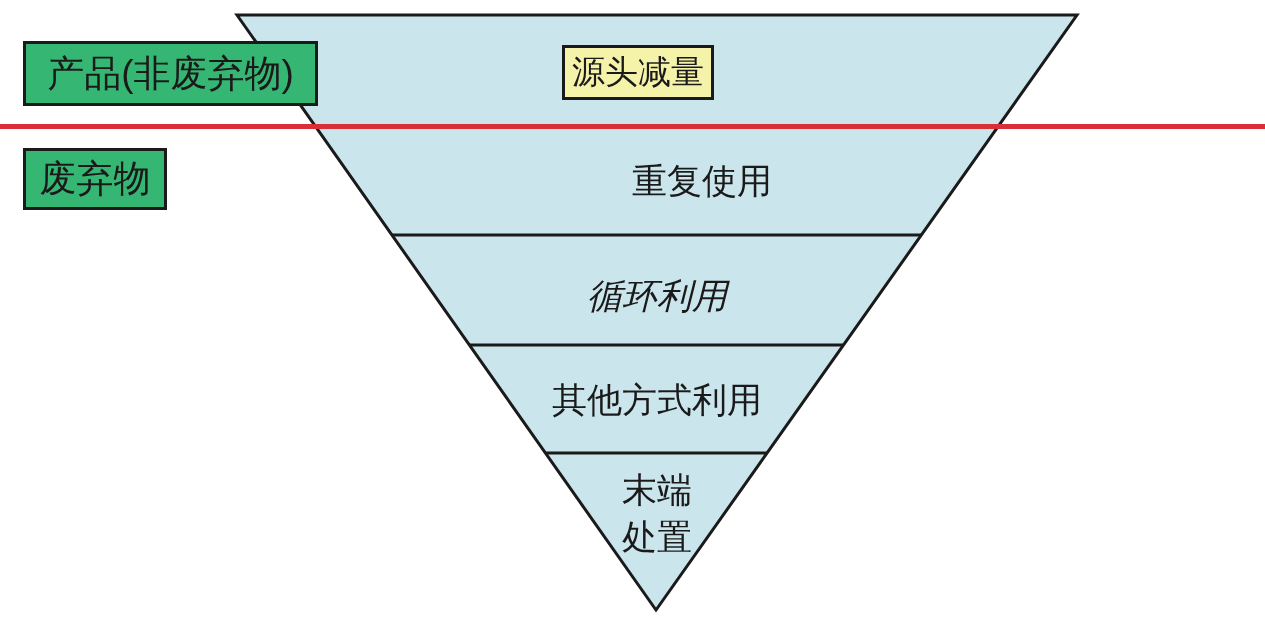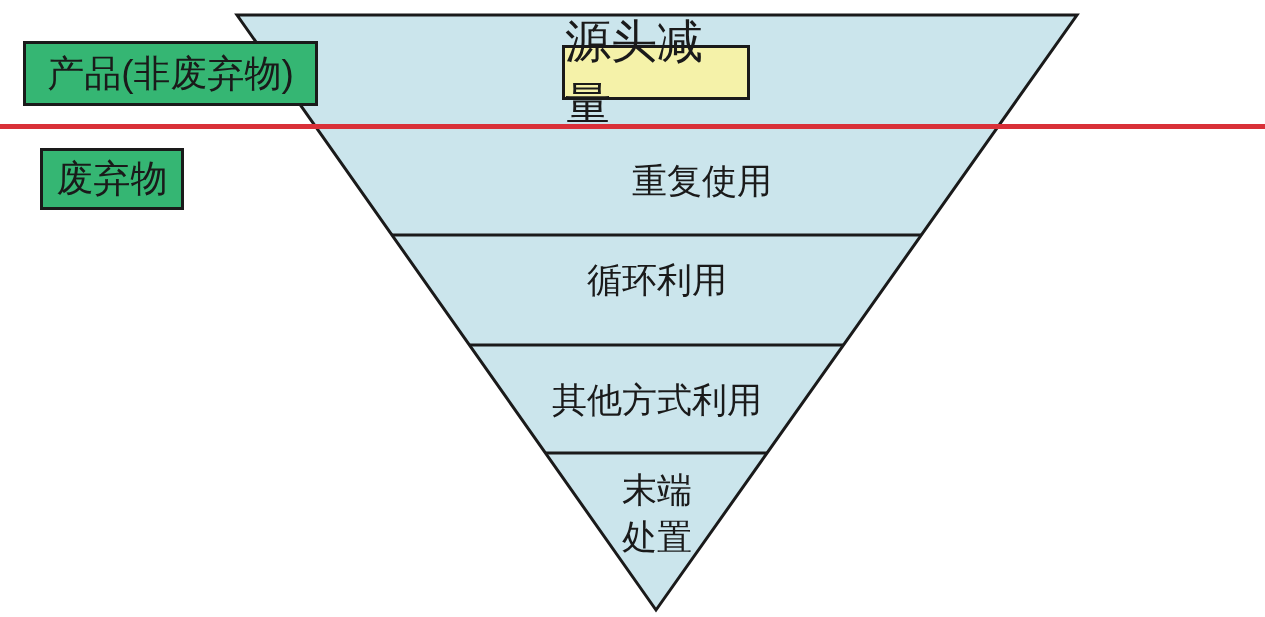--- a/index.html
+++ b/index.html
@@ -42,34 +42,34 @@
     position: absolute;
     display: flex;
     align-items: center;
     justify-content: center;
     border: 3px solid var(--outline);
     color: var(--outline);
   }
   .green { background: var(--green-box); }
   .yellow { background: var(--yellow-box); }
   .box-product { left: 23px;  top: 41px;  width: 295px; height: 65px; font-size: 37px; }
-  .box-waste   { left: 23px;  top: 148px; width: 144px; height: 62px; font-size: 37px; margin-left: 17px; }
-  .box-source  { left: 562px; top: 45px;  width: 188px; height: 55px; font-size: 46px; }
+  .box-waste   { left: 23px;  top: 148px; width: 144px; height: 62px; font-size: 37px; }
+  .box-source  { left: 562px; top: 45px;  width: 152px; height: 55px; font-size: 33px; }
   .band-label {
     position: absolute;
     left: 657px;
     transform: translate(-50%, -50%);
     font-size: 35px;
     color: var(--outline);
     text-align: center;
     white-space: pre-line;
     line-height: 1.35;
   }
   .band-reuse    { top: 181px; margin-left: 45px; }
-  .band-recycle  { top: 280px; }
+  .band-recycle  { top: 296px; font-style: italic; }
   .band-other    { top: 400px; }
   .band-disposal { top: 513px; }
 </style>
 </head>
 <body>
 
 <div class="stage">
 
   <svg class="pyramid-svg" width="1265" height="617" viewBox="0 0 1265 617">
     <polygon class="pyramid-shape" points="237,15 1077,15 656,610"></polygon>

